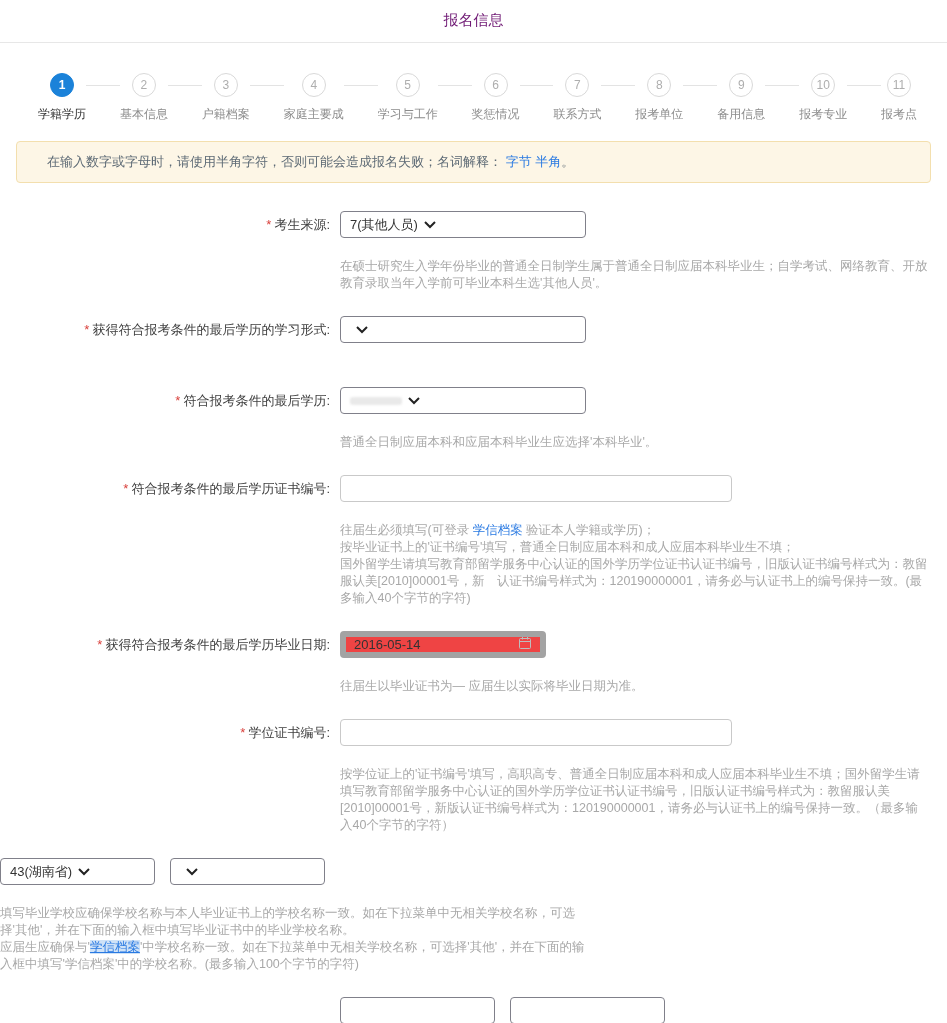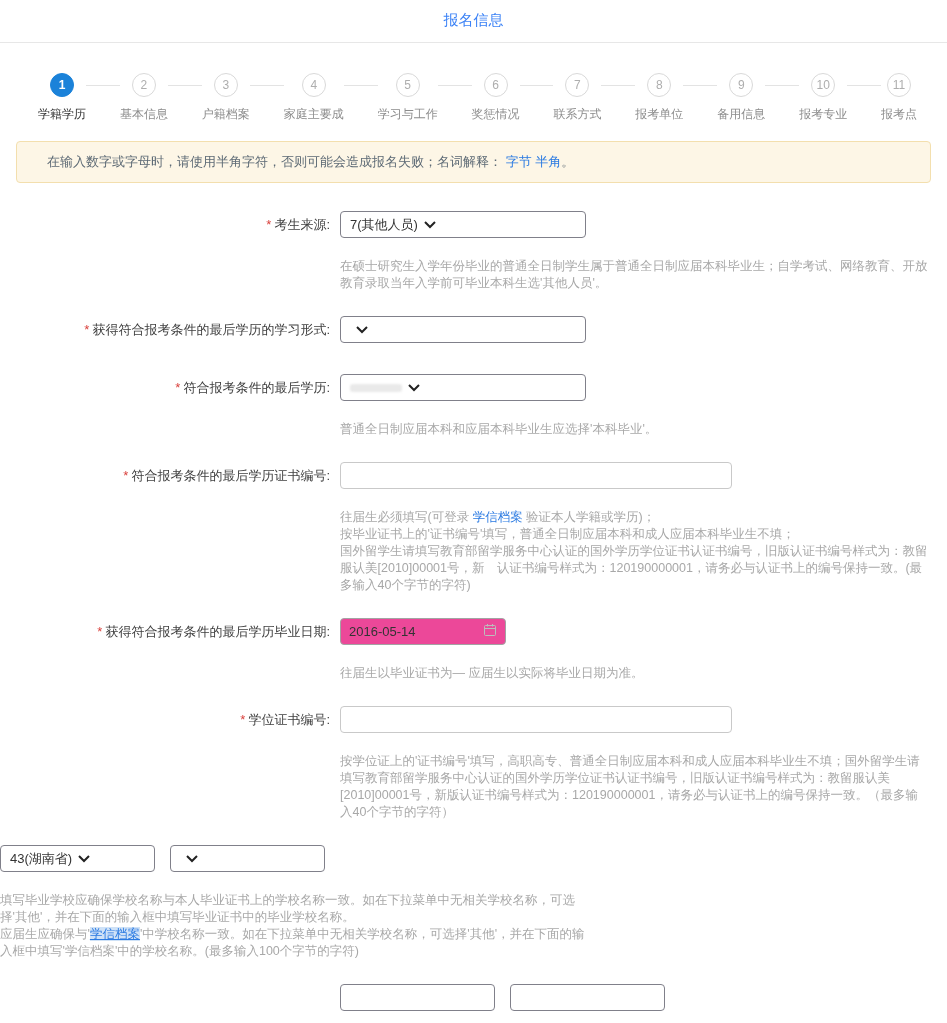--- a/index.html
+++ b/index.html
@@ -3,21 +3,21 @@
 <meta charset="utf-8">
 <style>
   * { box-sizing: border-box; margin: 0; padding: 0; }
   html,body { background:#fff; }
   body {
     width: 947px; height: 1023px; margin: 0 auto;
     font-family: "Liberation Sans", "DejaVu Sans", sans-serif;
     color:#333; overflow:hidden; position:relative;
   }
   
-  .titlebar { text-align:center; padding:11px 0 12px; font-size:15px; color:#3b82f6;
+  .titlebar { text-align:center; padding:11px 0 12px; font-size:15px; color:#701a75;
               border-bottom:1px solid #e7e7e7; }
   
   .steps { display:flex; align-items:flex-start; padding:30px 30px 10px 38px; }
   .step { display:flex; flex-direction:column; align-items:center; flex:0 0 auto; }
   .circle { width:24px; height:24px; border-radius:50%; border:1px solid #d9d9d9;
             color:#aeaeae; font-size:12px; line-height:22px; text-align:center; background:#fff; }
   .step.active .circle { background:#1b82d9; border-color:#1b82d9; color:#fff; font-weight:bold; }
   .slabel { margin-top:9px; font-size:12px; color:#8c8c8c; white-space:nowrap; }
   .step.active .slabel { color:#333; }
   .connector { flex:1 1 auto; height:1px; background:#e3e3e3; margin-top:12px; min-width:14px; }
@@ -33,21 +33,21 @@
             line-height:27px; flex:0 0 340px; }
   .req { color:#d9413d; margin-right:3px; font-size:13px; }
   .fctrl { flex:1 1 auto; }
   .selectbox { width:246px; height:27px; border:1px solid #80808a; border-radius:4px; background:#fff;
                display:flex; align-items:center; justify-content:flex-start; padding:0 9px;
                font-size:13px; color:#333; cursor:pointer; }
   .selectbox.half { width:155px; }
   .sel-row { display:flex; gap:15px; }
   .textinput { width:392px; height:27px; border:1px solid #c9c9c9; border-radius:4px;
                padding:0 8px; font-size:13px; color:#333; font-family:inherit; }
-  .datebox { width:166px; height:27px; border:1px solid #a3a3a3; border-radius:4px; background:#ec4899;
+  .datebox { width:206px; height:27px; border:6px solid #a3a3a3; border-radius:4px; background:#ef4444;
              display:flex; align-items:center; justify-content:space-between; padding:0 8px;
              font-size:13px; color:#333; }
   .help { margin-top:20px; font-size:12.5px; color:#a8a8a8; line-height:17px; max-width:590px; }
   .smudge { display:inline-block; width:52px; height:8px; border-radius:3px; background:#e9e9e9;
             filter:blur(1px); }
   .chev { display:inline-flex; margin-left:6px; }
 </style>
 </head>
 <body>
 
@@ -126,21 +126,21 @@
         <span class="chev">
             <svg width="12" height="8" viewBox="0 0 12 8">
               <path d="M1 1l5 5 5-5" fill="none" stroke="#222" stroke-width="2"></path>
             </svg>
           </span>
       </div>
       <div class="help">在硕士研究生入学年份毕业的普通全日制学生属于普通全日制应届本科毕业生；自学考试、网络教育、开放教育录取当年入学前可毕业本科生选'其他人员'。</div>
     </div>
   </div>
 
-  <div class="frow" style="margin-bottom:31px">
+  <div class="frow" style="margin-bottom:44px">
     <div class="flabel"><span class="req">*</span><span>获得符合报考条件的最后学历的学习形式:</span></div>
     <div class="fctrl">
       <div class="selectbox">
         <span></span>
         <span class="chev">
             <svg width="12" height="8" viewBox="0 0 12 8">
               <path d="M1 1l5 5 5-5" fill="none" stroke="#222" stroke-width="2"></path>
             </svg>
           </span>
       </div>

